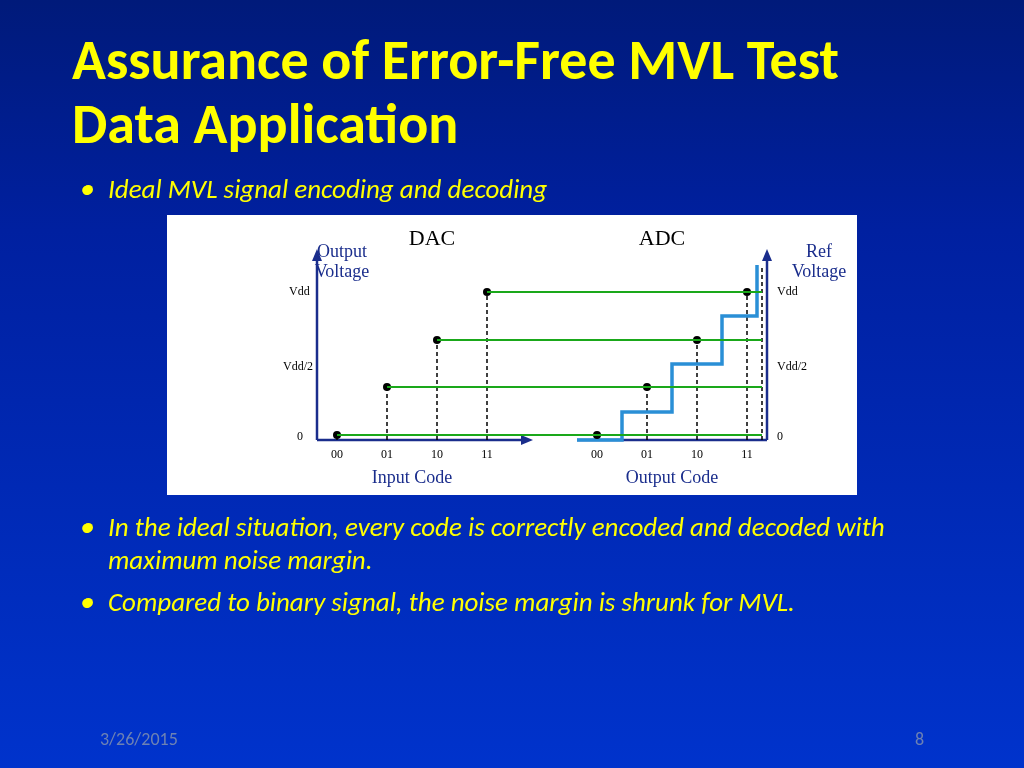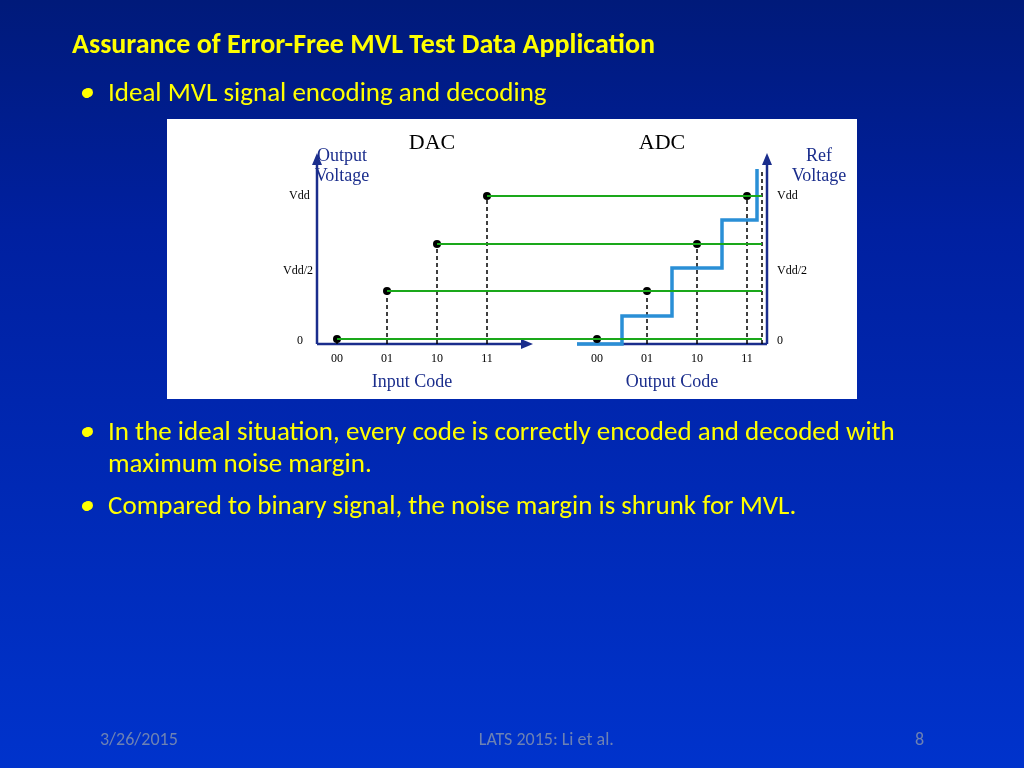--- a/index.html
+++ b/index.html
@@ -6,27 +6,28 @@
   body {
     width: 1024px;
     height: 768px;
     background: linear-gradient(to bottom, #001a7a 0%, #0020a0 30%, #0033cc 100%);
     font-family: "Calibri", "Arial", sans-serif;
     position: relative;
     overflow: hidden;
   }
   .title {
     color: #ffff00;
-    font-size: 28px;
+    font-size: 56px;
     font-weight: bold;
     padding: 28px 72px 12px 72px;
     line-height: 1.15;
   }
   .bullets {
     padding: 4px 76px 0 108px;
+    font-style: italic;
   }
   .bullet {
     color: #ffff00;
     font-size: 27px;
     line-height: 1.2;
     margin-bottom: 10px;
     position: relative;
   }
   .bullet::before {
     content: "•";
@@ -152,15 +153,14 @@
   </svg>
 </div>
 
 <ul class="bullets">
   <li class="bullet">In the ideal situation, every code is correctly encoded and decoded with maximum noise margin.</li>
   <li class="bullet">Compared to binary signal, the noise margin is shrunk for MVL.</li>
 </ul>
 
 <div class="footer">
   <span class="footer-left">3/26/2015</span>
-  <span class="footer-center">LATS 2015: Li et al.</span>
   <span class="footer-right">8</span>
 </div>
 
 </body></html>

